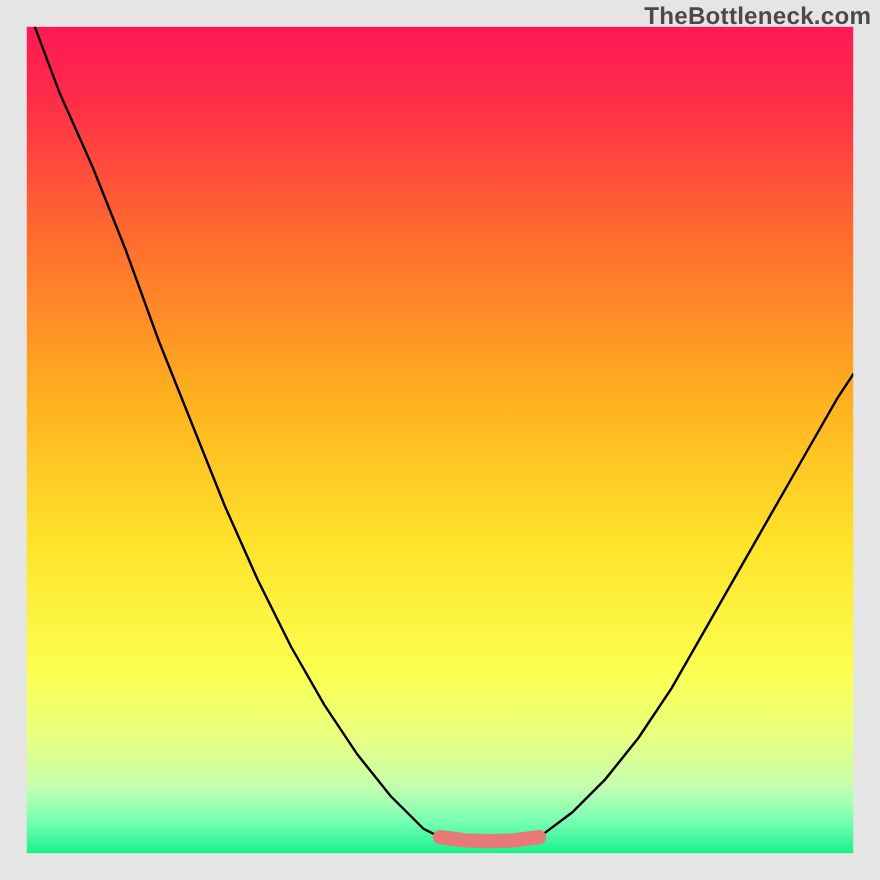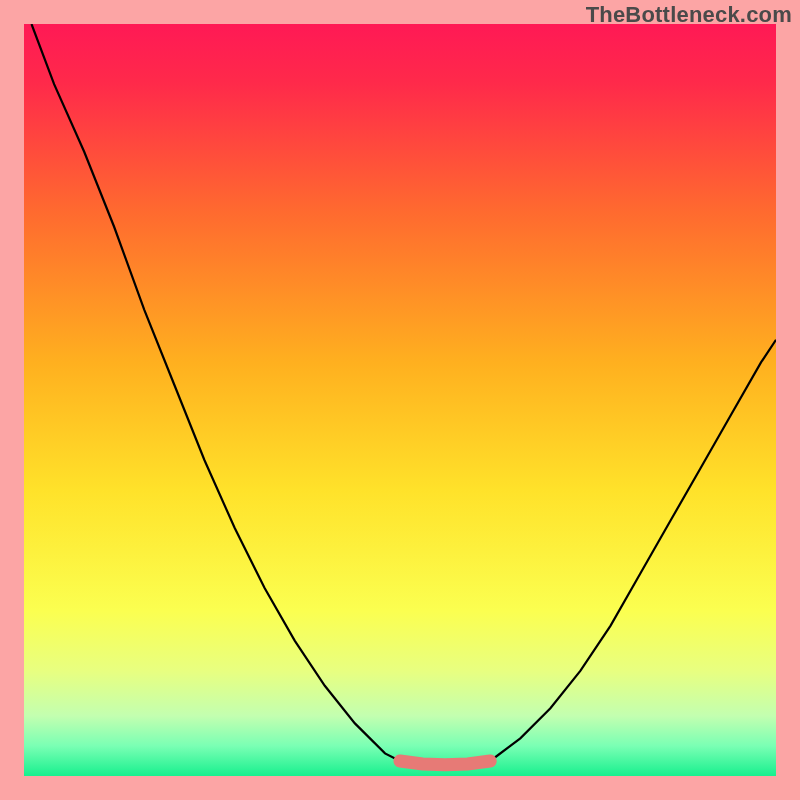--- a/index.html
+++ b/index.html
@@ -10,21 +10,21 @@
     background: #000;
     overflow: hidden;
     font-family: Arial, Helvetica, sans-serif;
   }
   .frame {
     position: absolute;
     left: 0;
     top: 0;
     width: 800px;
     height: 800px;
-    background: #fca5a5;
+    background: #e5e5e5;
   }
   .plot {
     position: absolute;
     left: 24px;
     top: 24px;
     width: 752px;
     height: 752px;
     overflow: hidden;
   }
   .watermark {

